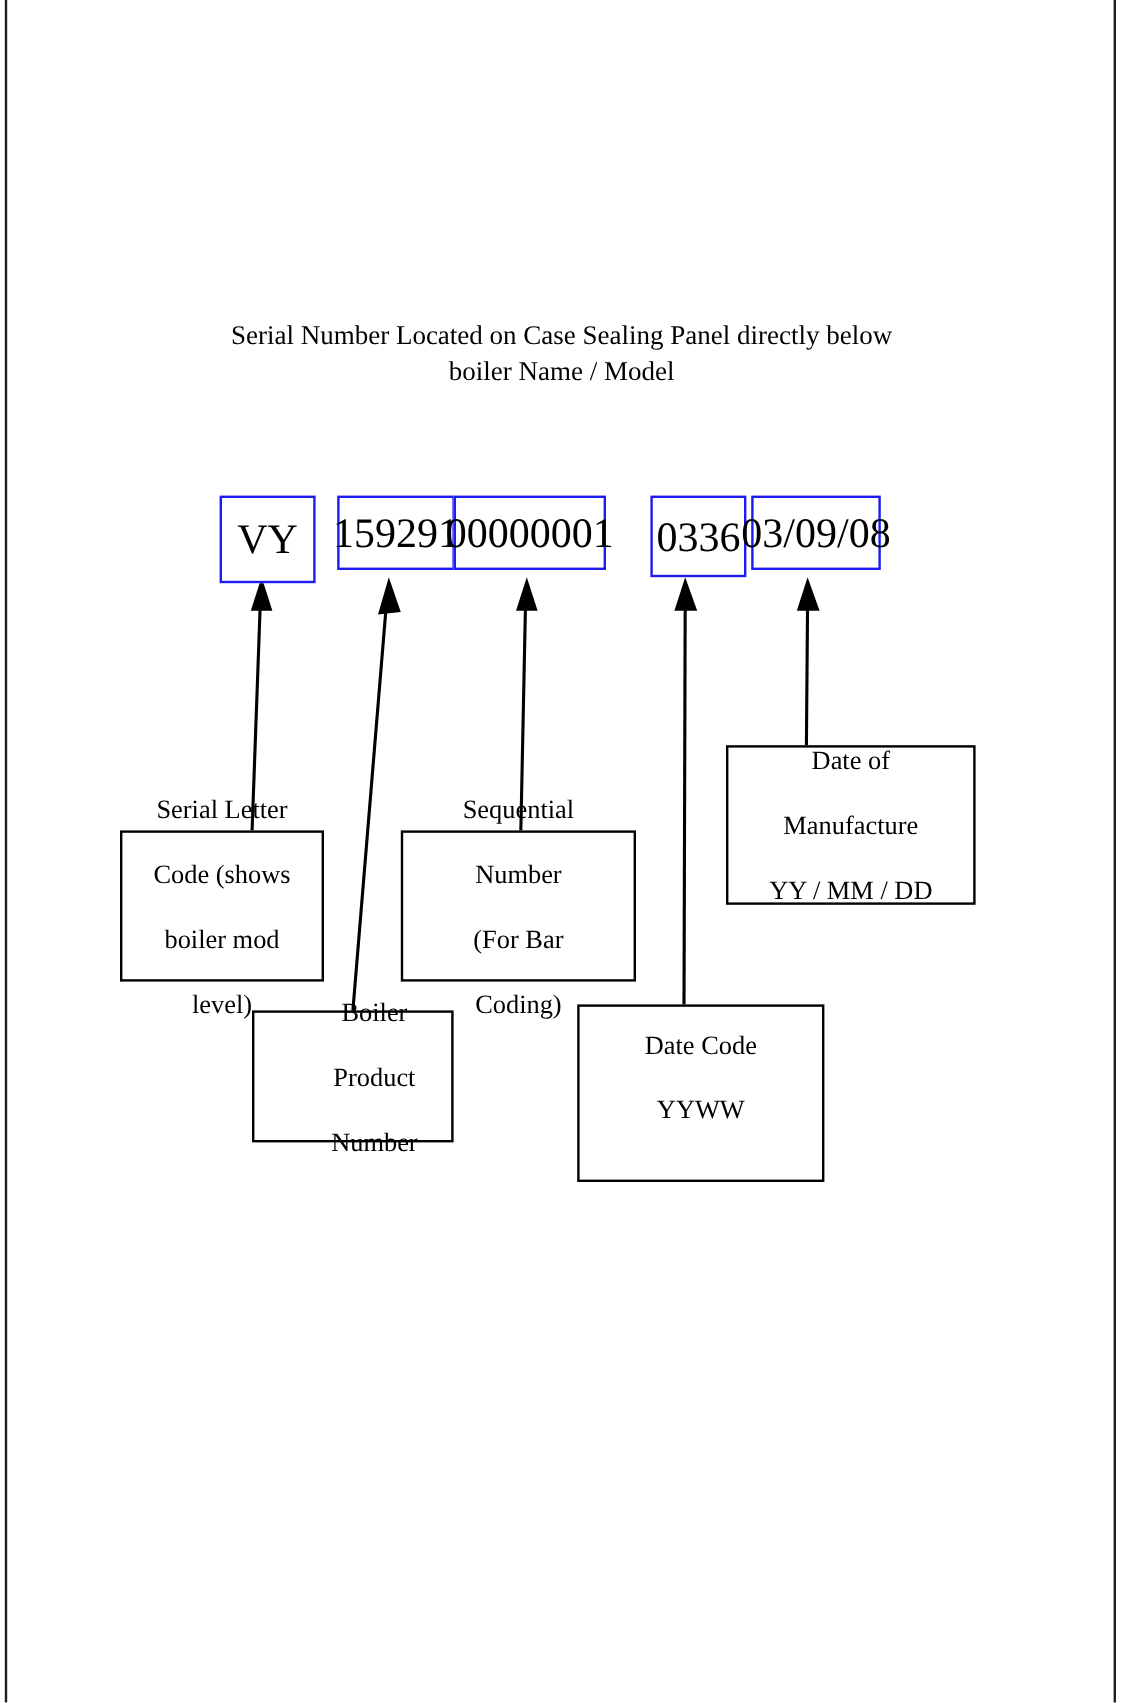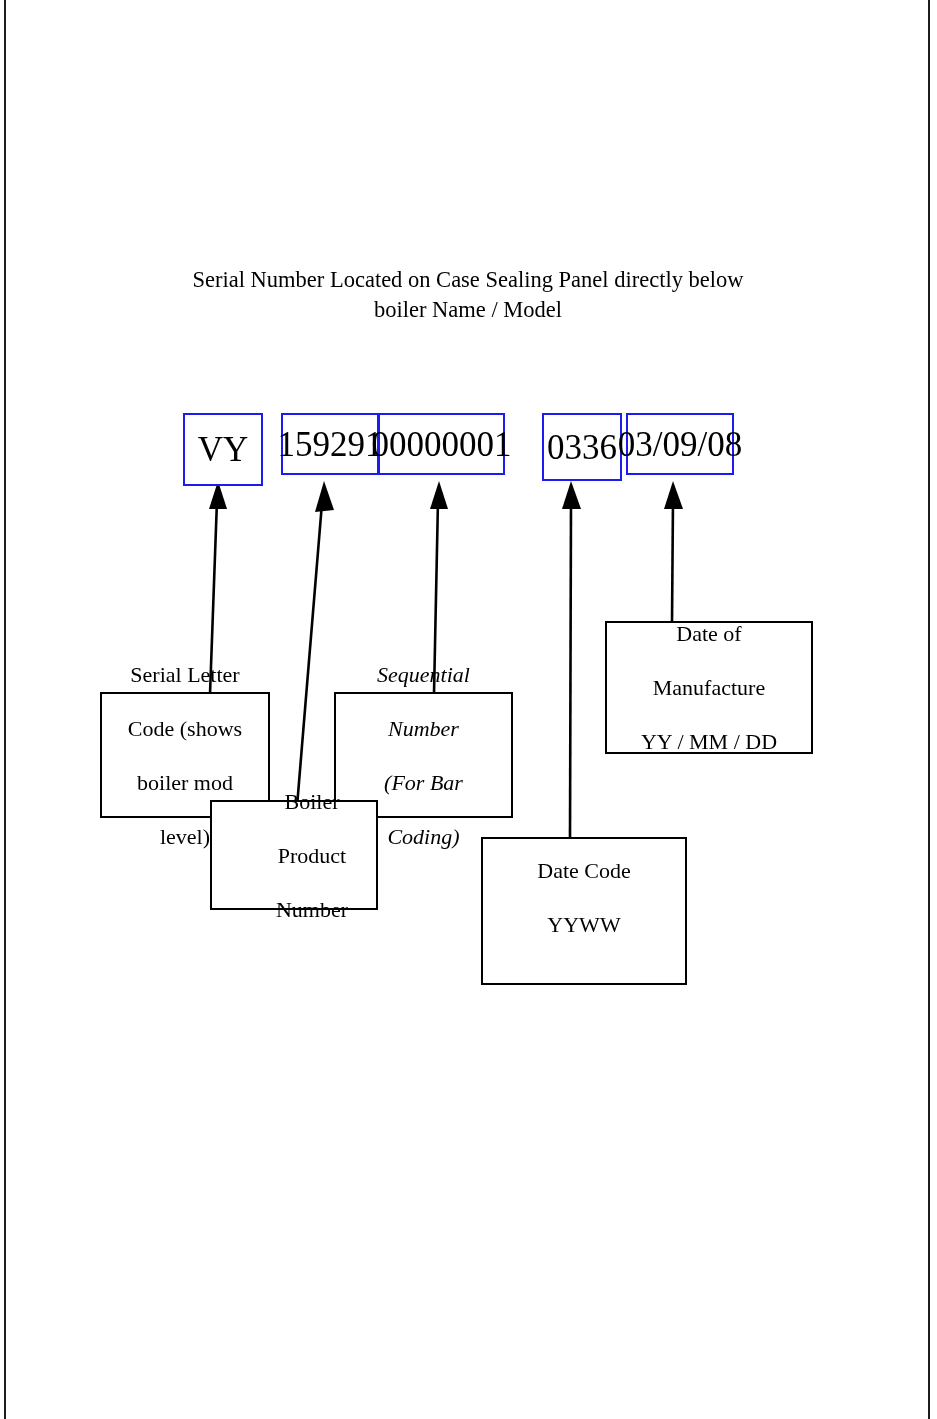--- a/index.html
+++ b/index.html
@@ -161,30 +161,30 @@
 
   <div class="callout" style="left:100px; top:692px; width:170px; height:126px;">
     <span>
       <span>Serial Letter</span><br>
       <span>Code (shows</span><br>
       <span>boiler mod</span><br>
       <span>level)</span>
     </span>
   </div>
 
-  <div class="callout" style="left:334px; top:692px; width:179px; height:126px;font-style:italic;">
+  <div class="callout" style="left:334px; top:692px; width:196px; height:126px;">
     <span>
       <span>Sequential</span><br>
       <span>Number</span><br>
       <span>(For Bar</span><br>
       <span>Coding)</span>
     </span>
   </div>
 
-  <div class="callout" style="left:210px; top:800px; width:168px; height:110px;padding-left:36px;">
+  <div class="callout" style="left:210px; top:842px; width:168px; height:110px;padding-left:36px;">
     <span>
       <span>Boiler</span><br>
       <span>Product</span><br>
       <span>Number</span>
     </span>
   </div>
 
   <div class="callout" style="left:481px; top:837px; width:206px; height:148px;">
     <span>
       <span>Date Code</span><br>

